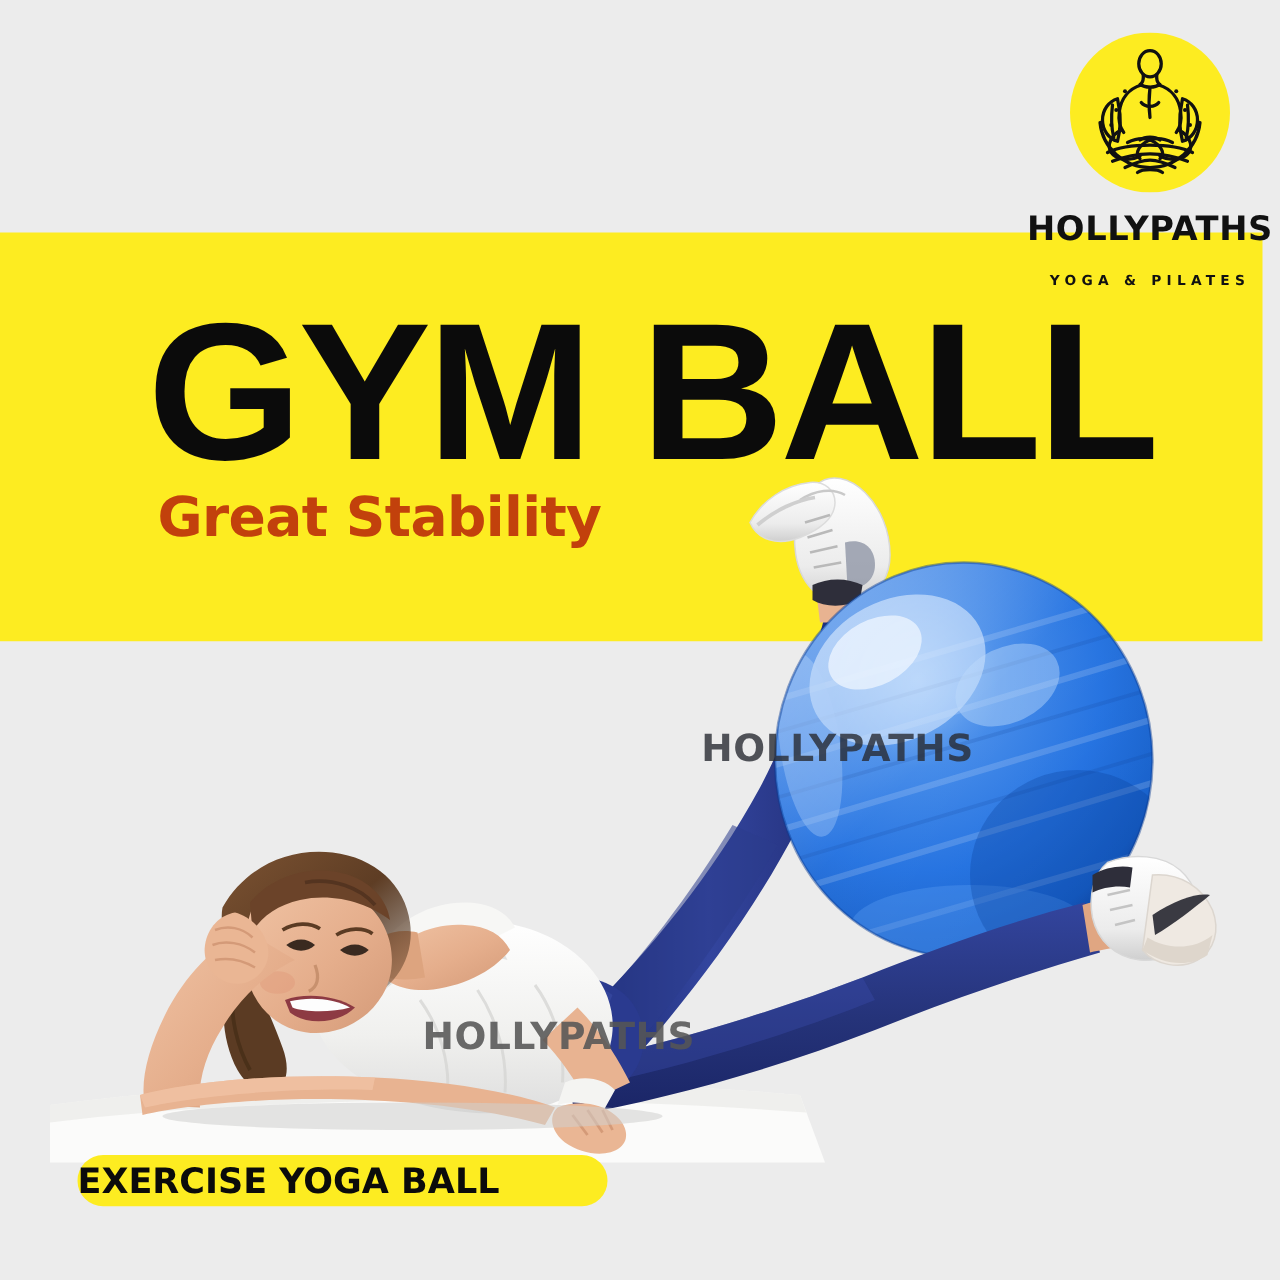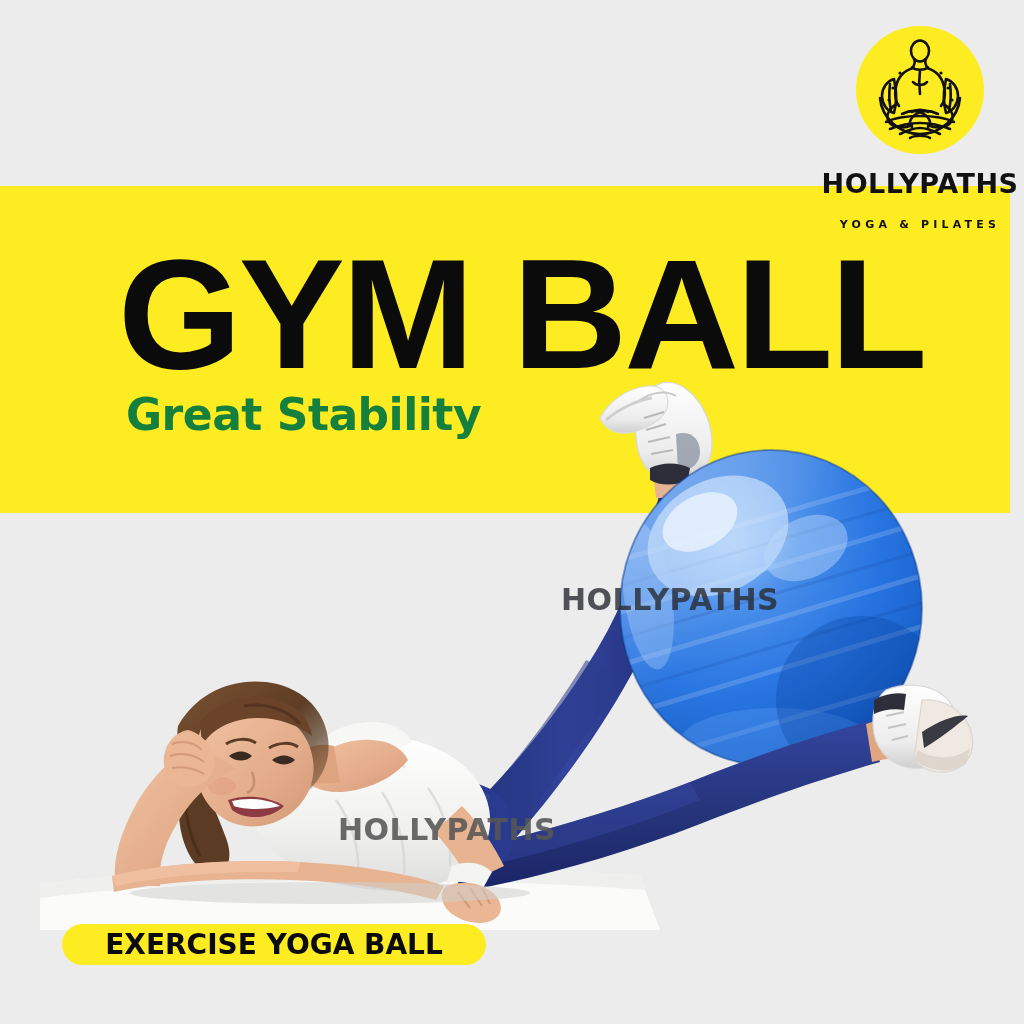--- a/index.html
+++ b/index.html
@@ -38,21 +38,21 @@
     transform-origin:left center;
     z-index:6;
   }
   #subhead {
     position:absolute;
     left:126px; top:389px;
     font-family:"DejaVu Sans", sans-serif;
     font-weight:bold;
     font-size:44px;
     letter-spacing:-0.5px;
-    color:#15803d;
+    color:#c2410c;
     white-space:nowrap;
     z-index:6;
   }
 
   
   #logo-lockup {
     position:absolute;
     left:820px; top:26px;
     width:200px;
     text-align:center;
@@ -109,21 +109,21 @@
 
   
   #badge {
     position:absolute;
     left:62px; top:924px;
     width:424px; height:41px;
     background:#fdec21;
     border-radius:21px;
     display:flex;
     align-items:center;
-    justify-content:center;
+    justify-content:flex-start;
     z-index:9;
   }
   #badge-label {
     font-family:"DejaVu Sans", sans-serif;
     font-weight:bold;
     font-size:28px;
     letter-spacing:0px;
     color:#0b0b0b;
     white-space:nowrap;
   }

